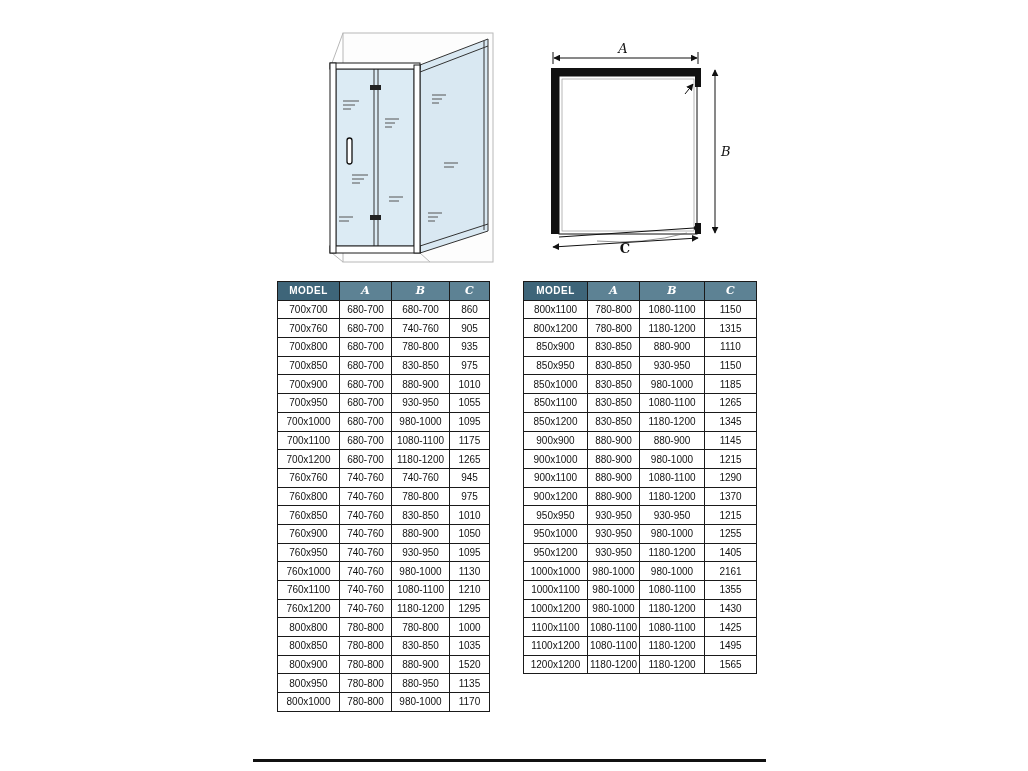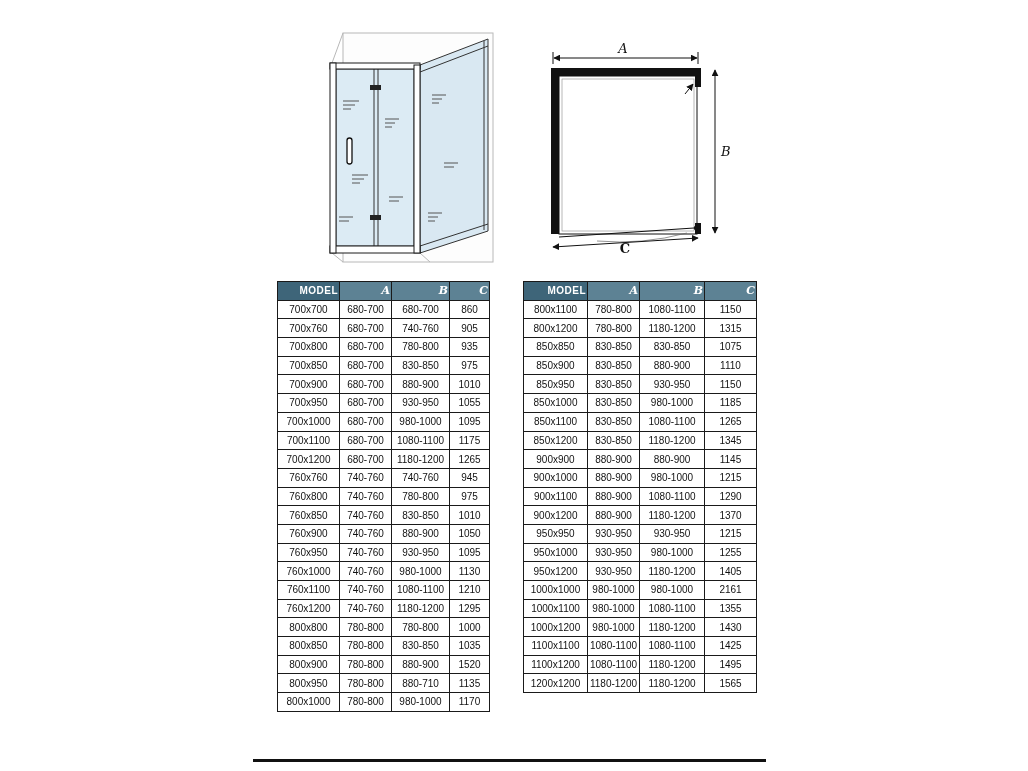--- a/index.html
+++ b/index.html
@@ -15,21 +15,21 @@
 
   table.size-table {
     position:absolute; border-collapse:collapse; table-layout:fixed;
     font-size:10px; color:#111; background:#fff;
   }
   .size-table th, .size-table td {
     border:1px solid var(--table-border,#1a1a1a);
     text-align:center; vertical-align:middle;
     height:18.7px; padding:0 1px; overflow:hidden; white-space:nowrap;
   }
-  .size-table th { color:var(--header-text,#fff); font-weight:bold;text-align:right; }
+  .size-table th { color:var(--header-text,#fff); font-weight:bold; }
   .size-table th.model {
     background:var(--header-model-bg,#3e6579);
     font-size:10px; letter-spacing:.5px;
   }
   .size-table th.abc {
     background:var(--header-abc-bg,#5d8294);
     font-family:"DejaVu Serif", serif; font-style:italic; font-size:11px;
   }
   .left-table  { left:277px; top:281px; width:212px; }
   .right-table { left:523px; top:281px; width:233px; }
@@ -279,21 +279,21 @@
         </tr>
         <tr>
           <td>800x900</td>
           <td>780-800</td>
           <td>880-900</td>
           <td>1520</td>
         </tr>
         <tr>
           <td>800x950</td>
           <td>780-800</td>
-          <td>880-710</td>
+          <td>880-950</td>
           <td>1135</td>
         </tr>
         <tr>
           <td>800x1000</td>
           <td>780-800</td>
           <td>980-1000</td>
           <td>1170</td>
         </tr>
       </tbody>
   </table>
@@ -320,26 +320,20 @@
           <td>1080-1100</td>
           <td>1150</td>
         </tr>
         <tr>
           <td>800x1200</td>
           <td>780-800</td>
           <td>1180-1200</td>
           <td>1315</td>
         </tr>
         <tr>
-          <td>850x850</td>
-          <td>830-850</td>
-          <td>830-850</td>
-          <td>1075</td>
-        </tr>
-        <tr>
           <td>850x900</td>
           <td>830-850</td>
           <td>880-900</td>
           <td>1110</td>
         </tr>
         <tr>
           <td>850x950</td>
           <td>830-850</td>
           <td>930-950</td>
           <td>1150</td>

